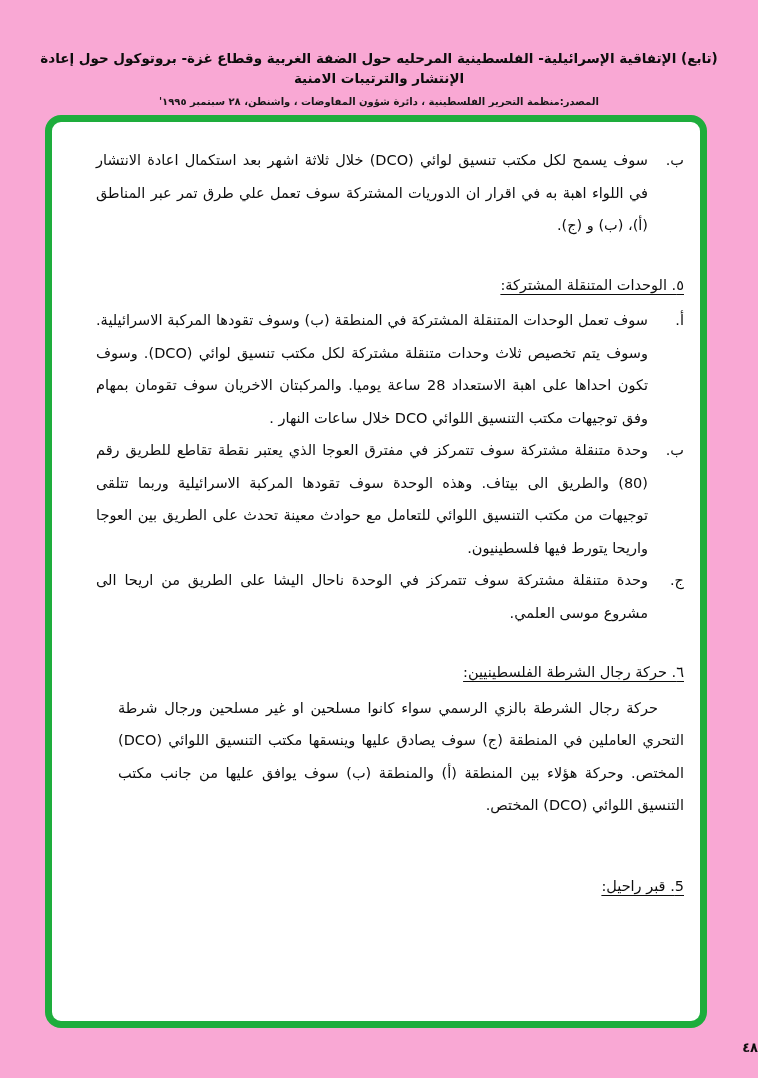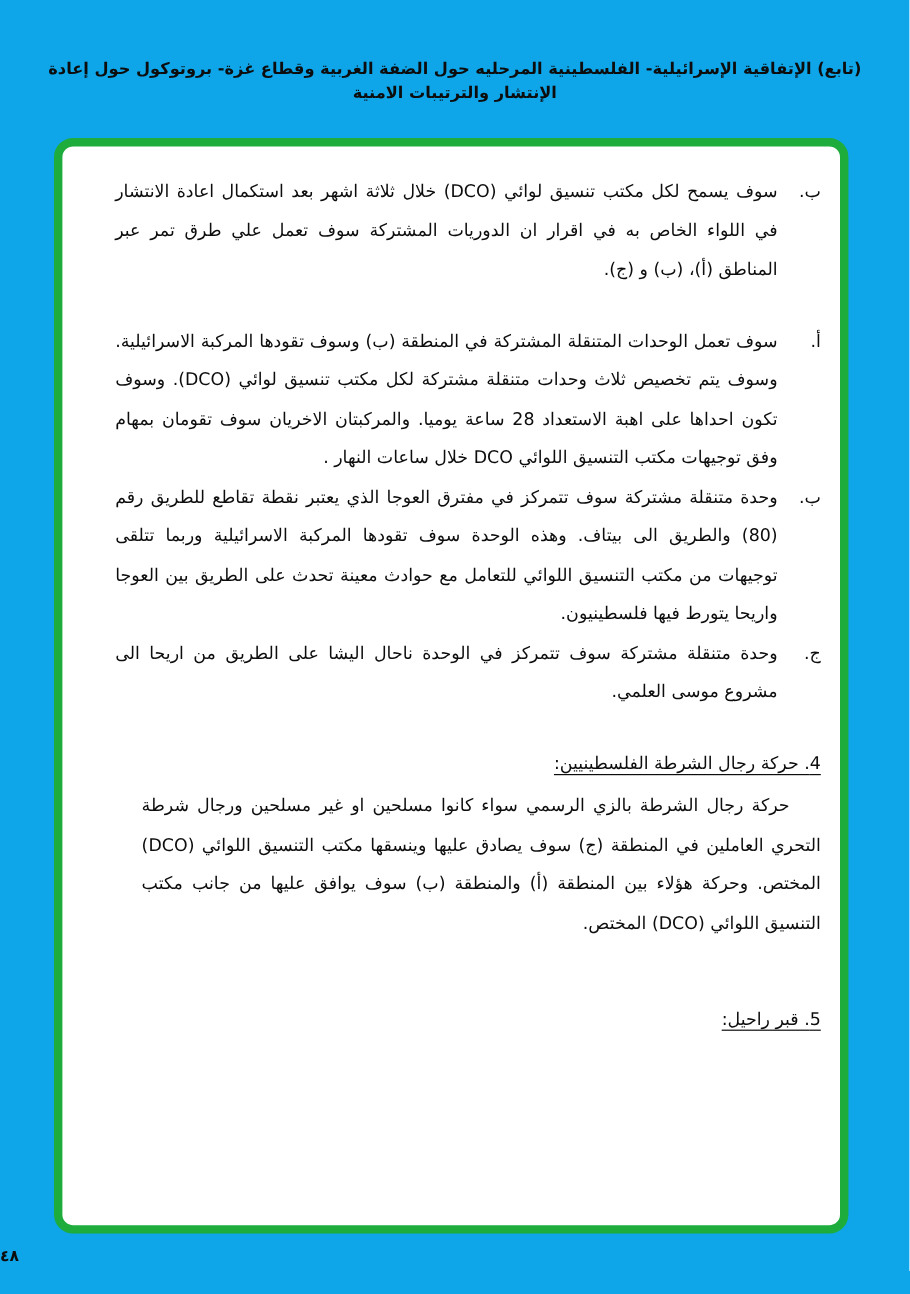--- a/index.html
+++ b/index.html
@@ -10,21 +10,21 @@
     height: 1078px;
     font-family: "DejaVu Sans", sans-serif;
     color: #0d0d0d;
     position: relative;
     overflow: hidden;
   }
   .page {
     position: relative;
     width: 758px;
     height: 1078px;
-    background: #0ea5e9;
+    background: #f9a8d4;
   }
   .doc-header {
     direction: rtl;
     text-align: center;
     padding-top: 48px;
   }
   .doc-header .title-line {
     font-size: 13.5px;
     font-weight: bold;
     letter-spacing: 0;
@@ -83,63 +83,65 @@
   }
   .plain-par.indent-first {
     text-indent: 26px;
     margin-left: 22px;
   }
   .page-number {
     position: absolute;
     left: 0;
     width: 758px;
     top: 1040px;
-    text-align: left;
+    text-align: right;
     direction: rtl;
     font-size: 13px;
     font-weight: bold;
   }
 </style>
 </head>
 <body>
 
 <div class="page">
 
   <div class="doc-header">
     <div class="title-line">(تابع) الإتفاقية الإسرائيلية- الفلسطينية المرحليه حول الضفة الغربية وقطاع غزة- بروتوكول حول إعادة الإنتشار والترتيبات الامنية</div>
+    <div class="source-line">المصدر:منظمة التحرير الفلسطينية ، دائرة شؤون المفاوضات ، واشنطن، ٢٨ سبتمبر ١٩٩٥'</div>
   </div>
 
   <div class="green-box">
     <div class="content">
 
       <div class="hang-item">
         <span class="marker">ب.</span>
-        <span class="body">سوف يسمح لكل مكتب تنسيق لوائي (DCO) خلال ثلاثة اشهر بعد استكمال اعادة الانتشار في اللواء الخاص به في اقرار ان الدوريات المشتركة سوف تعمل علي طرق تمر عبر المناطق (أ)، (ب) و (ج).</span>
+        <span class="body">سوف يسمح لكل مكتب تنسيق لوائي (DCO) خلال ثلاثة اشهر بعد استكمال اعادة الانتشار في اللواء اهبة به في اقرار ان الدوريات المشتركة سوف تعمل علي طرق تمر عبر المناطق (أ)، (ب) و (ج).</span>
       </div>
 
       <div class="section sec-5">
+        <div class="section-heading">٥. الوحدات المتنقلة المشتركة:</div>
 
         <div class="hang-item">
           <span class="marker">أ.</span>
           <span class="body">سوف تعمل الوحدات المتنقلة المشتركة في المنطقة (ب)  وسوف تقودها المركبة الاسرائيلية. وسوف يتم تخصيص ثلاث وحدات متنقلة مشتركة لكل مكتب تنسيق لوائي (DCO). وسوف تكون احداها على اهبة الاستعداد 28 ساعة يوميا. والمركبتان الاخريان سوف تقومان بمهام وفق توجيهات مكتب التنسيق اللوائي DCO خلال ساعات النهار .</span>
         </div>
 
         <div class="hang-item">
           <span class="marker">ب.</span>
           <span class="body">وحدة متنقلة مشتركة سوف تتمركز في مفترق العوجا الذي يعتبر نقطة تقاطع للطريق رقم (80) والطريق الى بيتاف. وهذه الوحدة سوف تقودها المركبة الاسرائيلية وربما تتلقى توجيهات من مكتب التنسيق اللوائي للتعامل مع حوادث معينة تحدث على الطريق  بين العوجا واريحا يتورط فيها فلسطينيون.</span>
         </div>
 
         <div class="hang-item">
           <span class="marker">ج.</span>
           <span class="body">وحدة متنقلة مشتركة سوف تتمركز في الوحدة ناحال اليشا على الطريق من اريحا الى مشروع موسى العلمي.</span>
         </div>
       </div>
 
       <div class="section sec-6">
-        <div class="section-heading">4. حركة رجال الشرطة الفلسطينيين:</div>
+        <div class="section-heading">٦. حركة رجال الشرطة الفلسطينيين:</div>
         <div class="plain-par indent-first">حركة رجال الشرطة بالزي الرسمي سواء كانوا مسلحين او غير مسلحين ورجال شرطة التحري العاملين في المنطقة (ج) سوف يصادق عليها وينسقها مكتب التنسيق اللوائي (DCO) المختص. وحركة هؤلاء بين المنطقة (أ) والمنطقة (ب) سوف يوافق عليها من جانب مكتب التنسيق اللوائي (DCO) المختص.</div>
       </div>
 
       <div class="section sec-7">
         <div class="section-heading">5. قبر راحيل:</div>
       </div>
 
     </div>
   </div>
 

